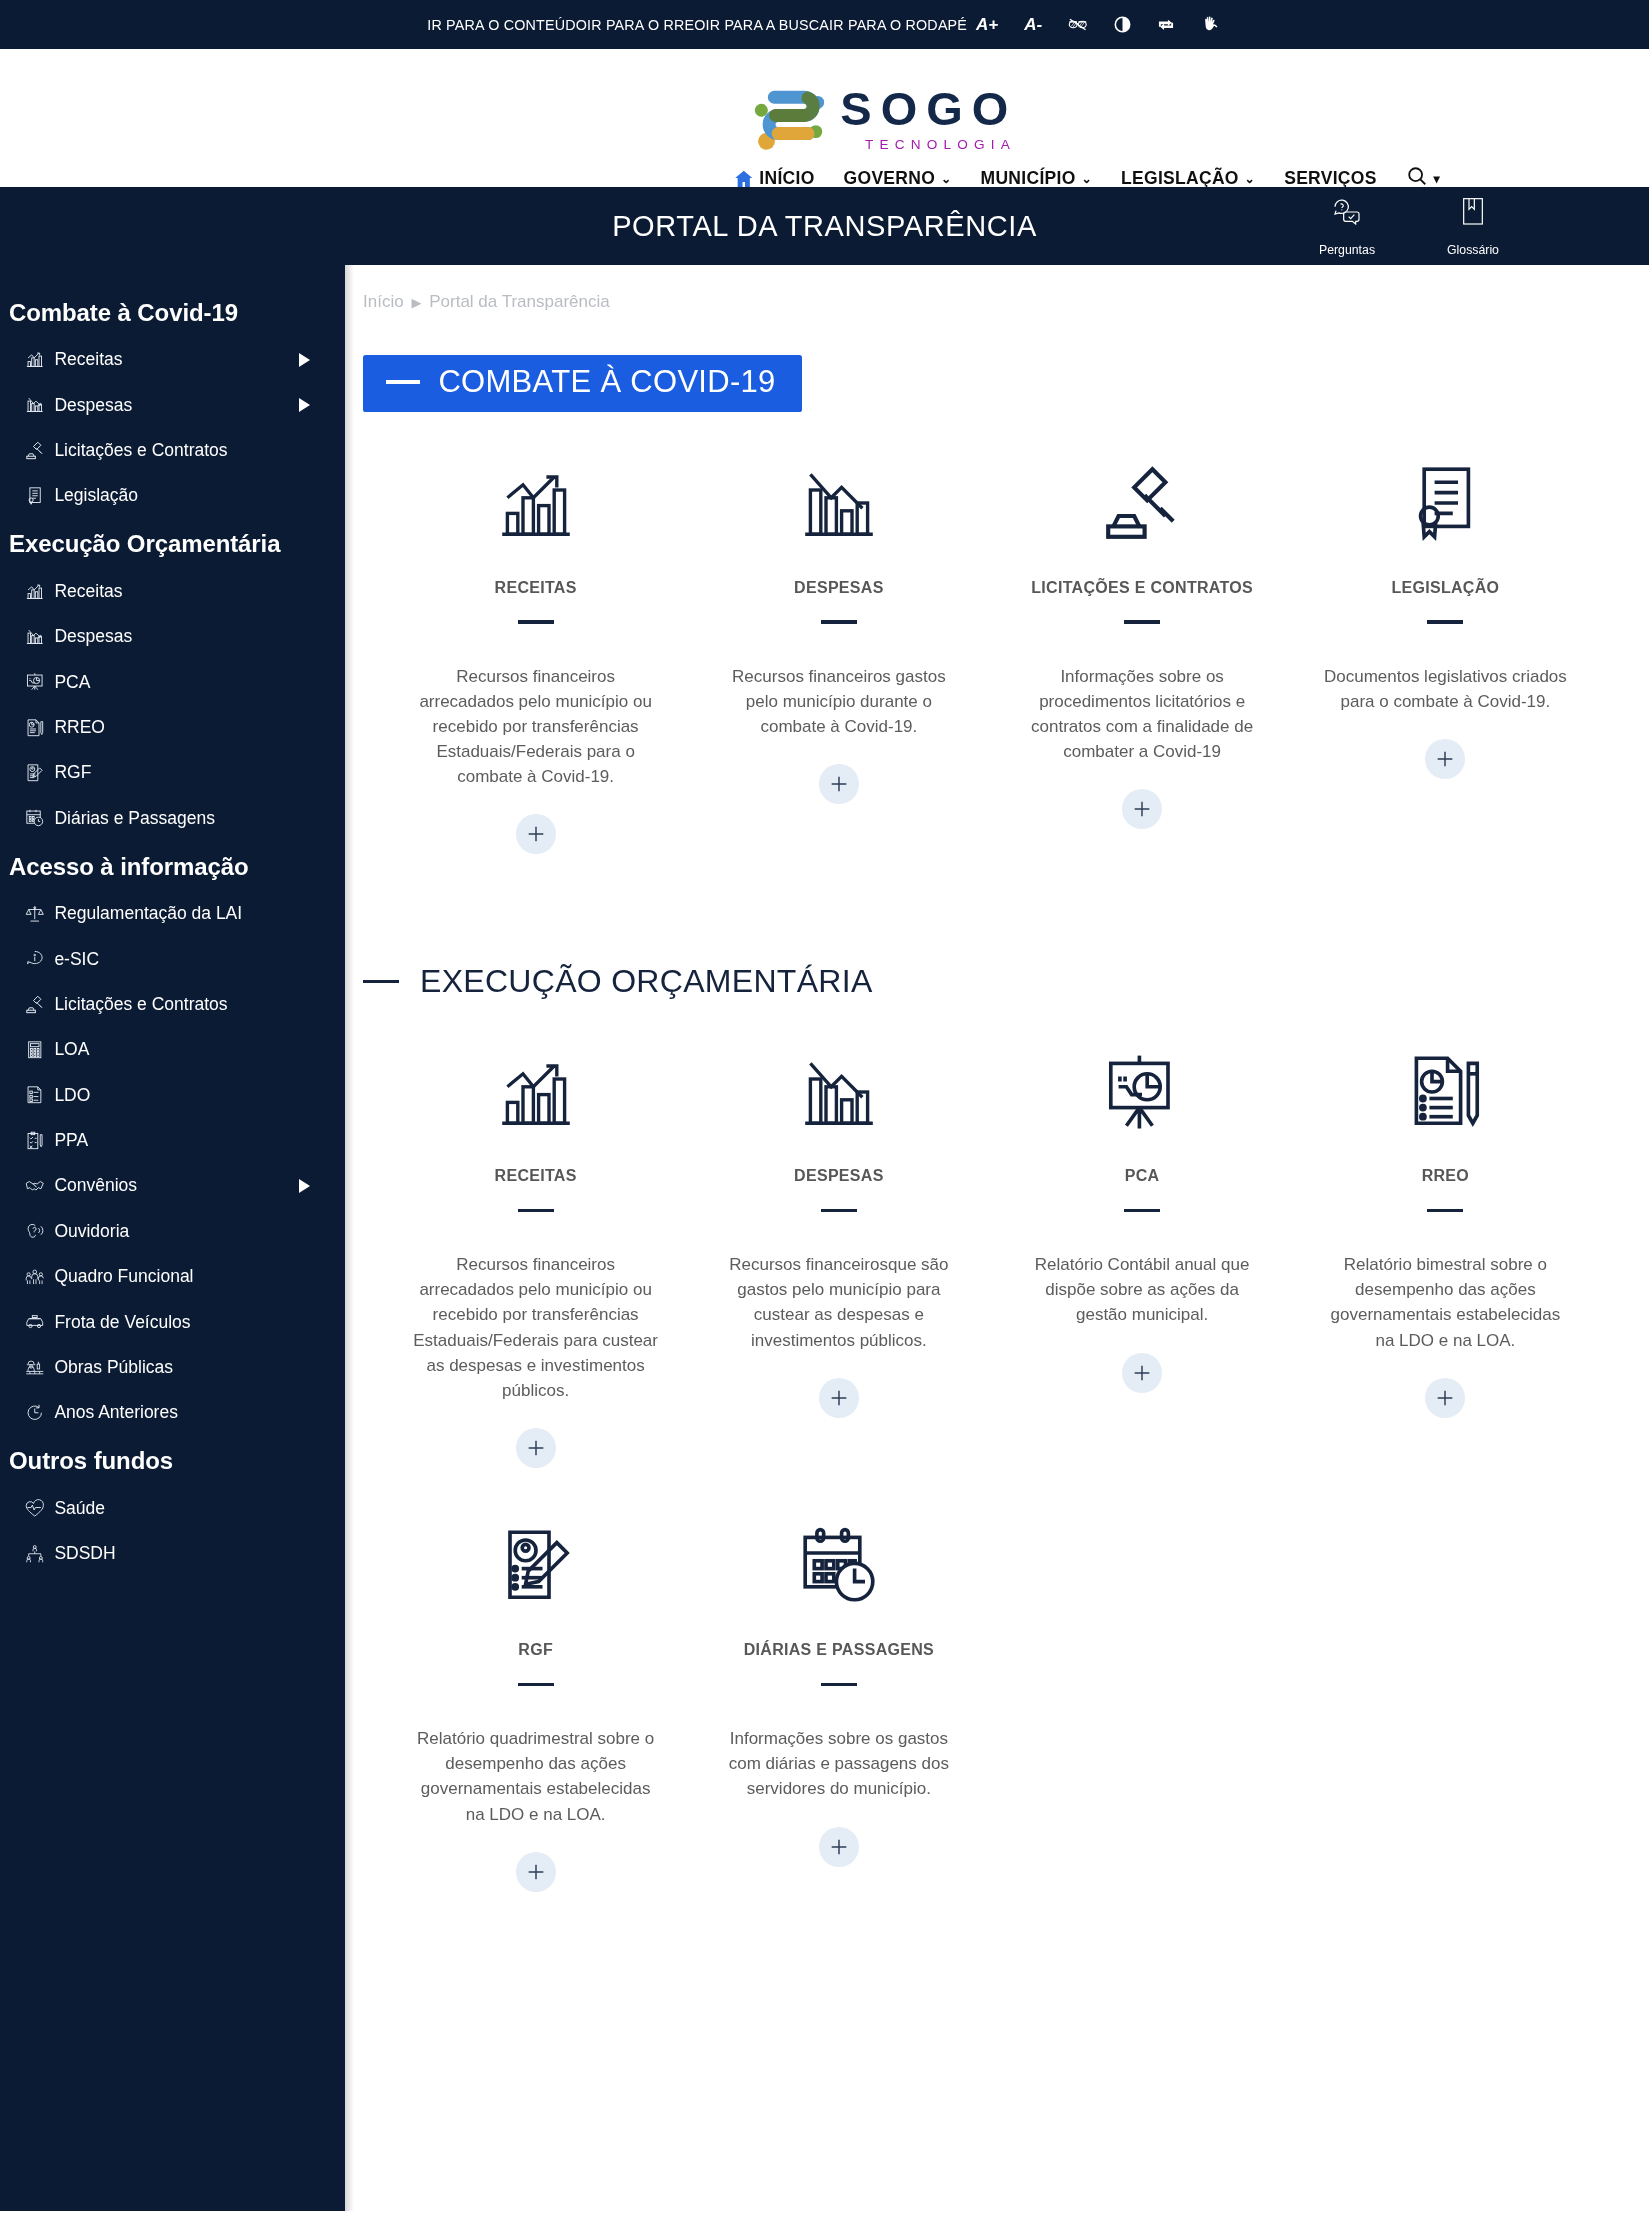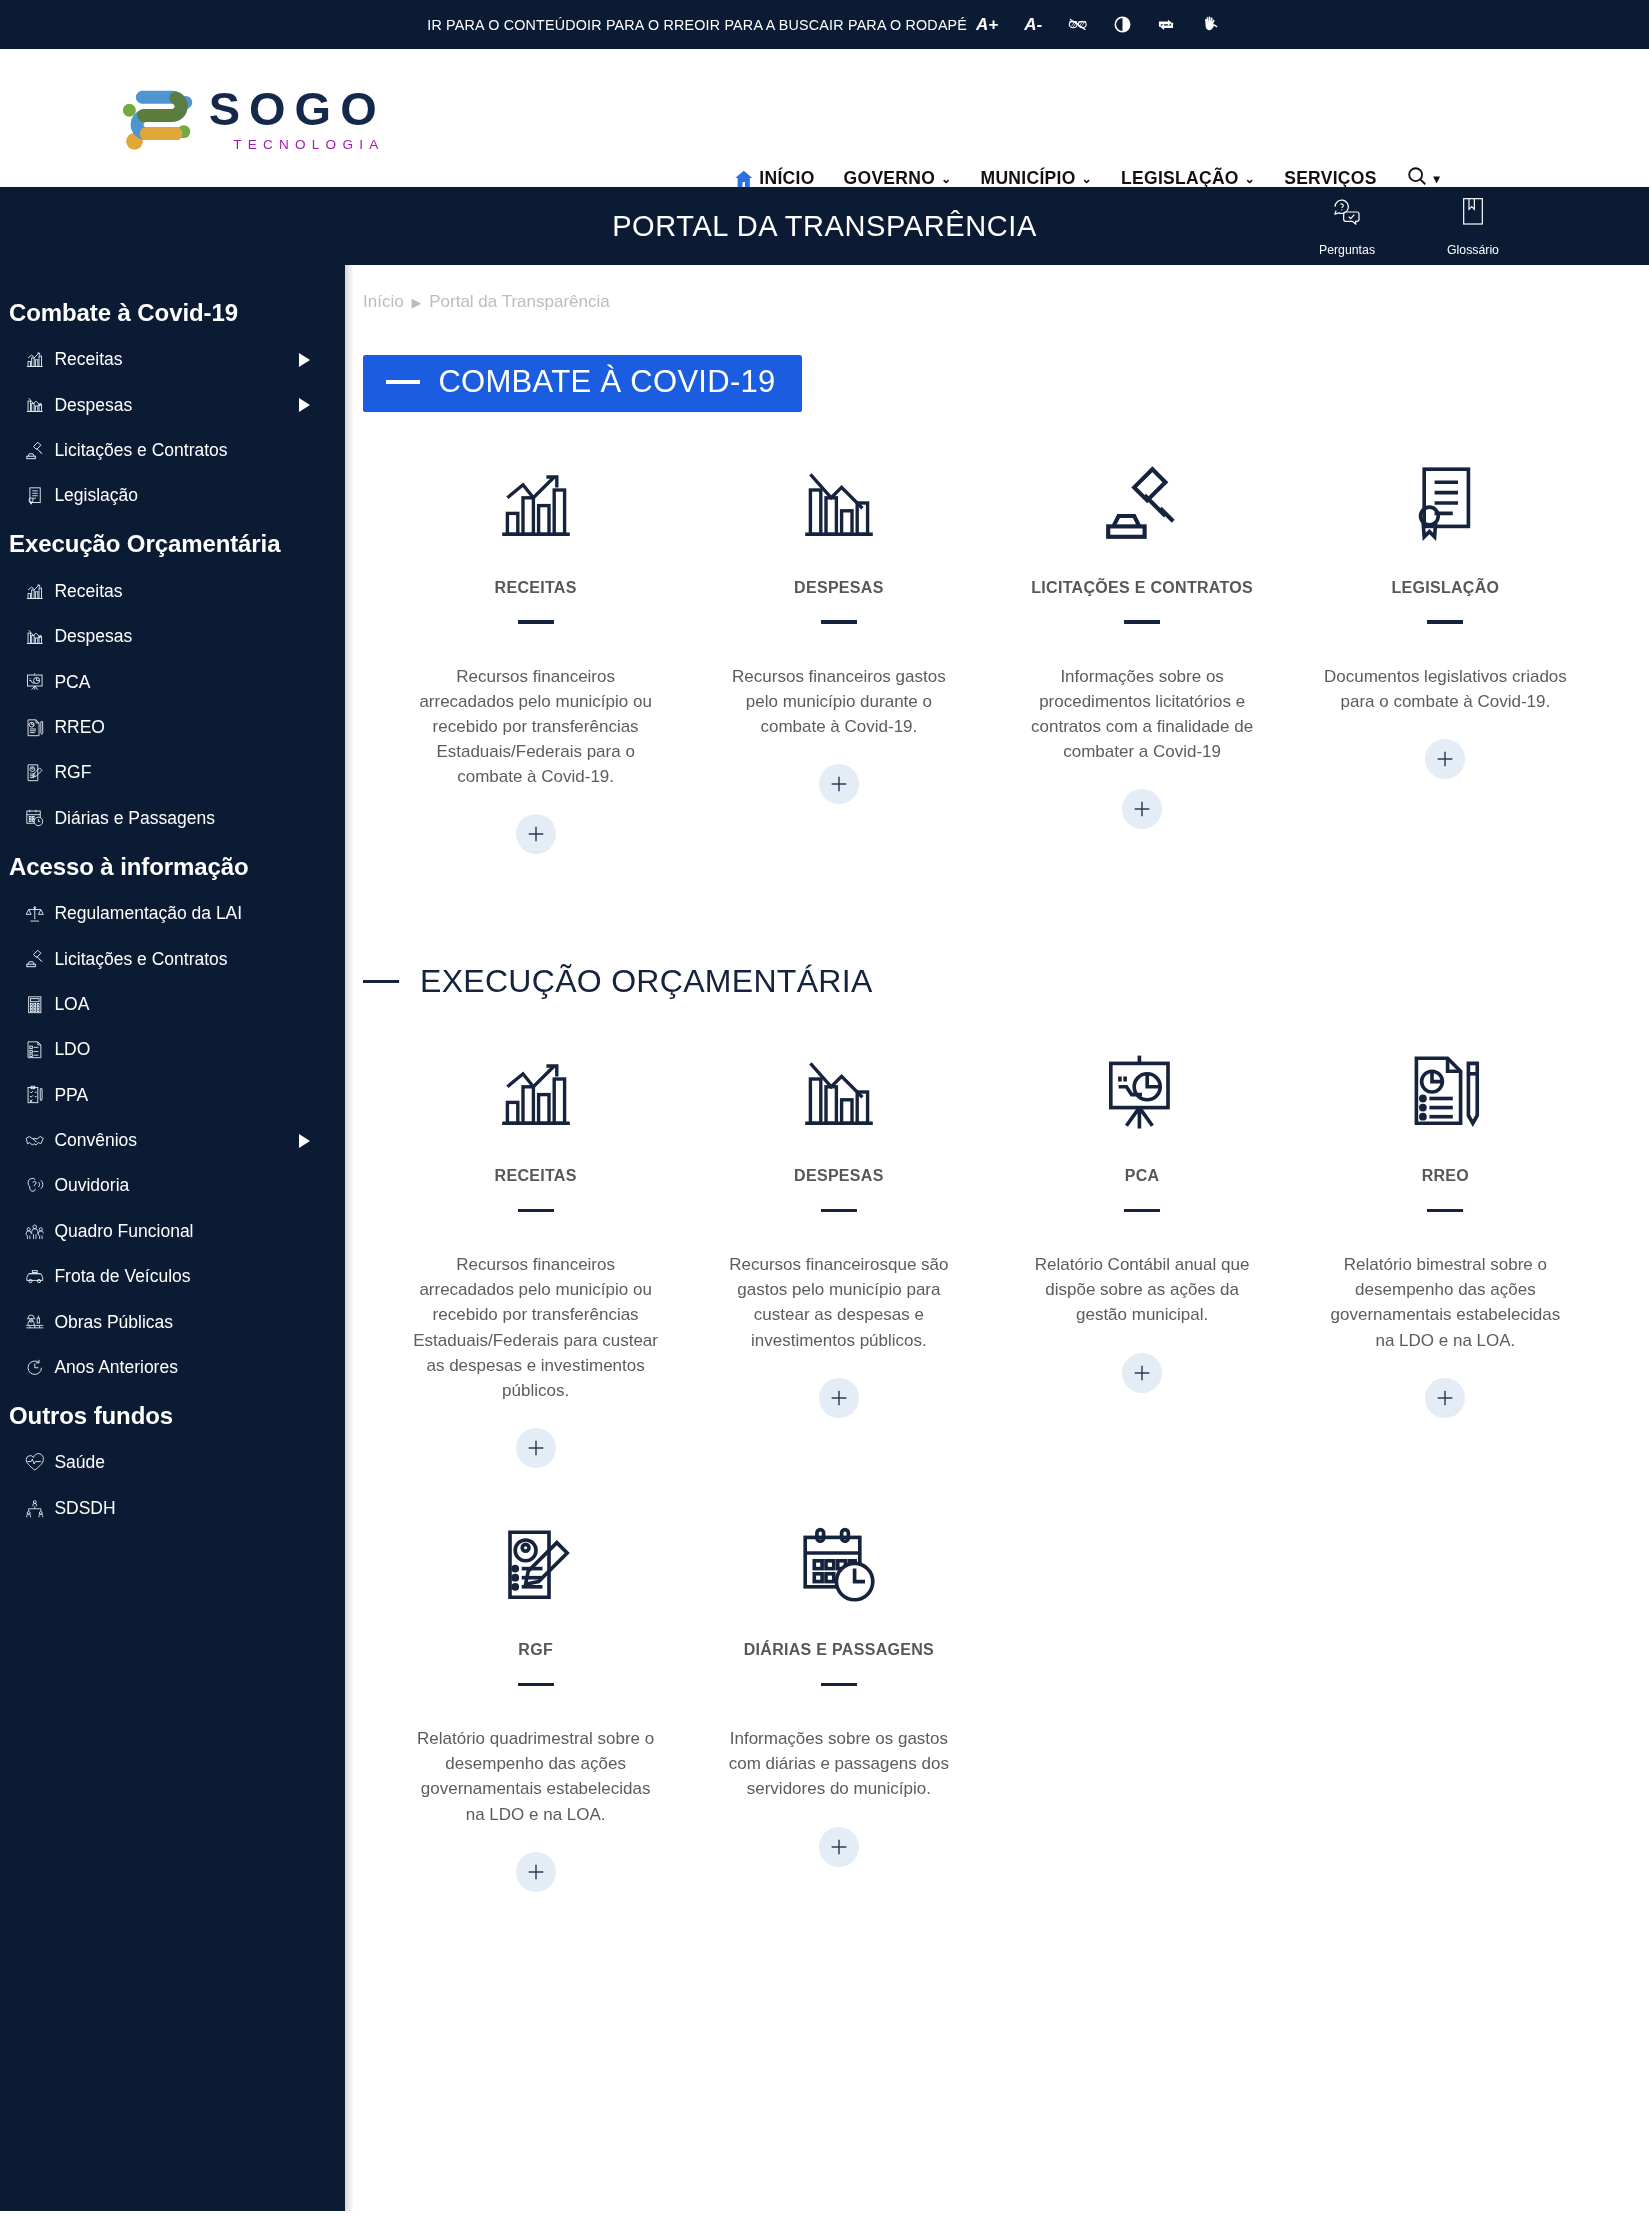--- a/index.html
+++ b/index.html
@@ -39,20 +39,21 @@
   }
   .acc-ic svg { display: block; }
 
   
   .header {
     height: 138px;
     background: #ffffff;
     display: flex;
     align-items: center;
     position: relative;
+    justify-content: center;
   }
   .logo-wrap {
     margin-left: 120px;
     display: flex;
     align-items: center;
     gap: 11.7px;
     cursor: pointer;
   }
   .logo-mark { width: 77px; height: 70px; position: relative; flex: none; }
   .logo-text { display: flex; flex-direction: column; line-height: 1; }
@@ -567,20 +568,30 @@
           <path d="M16 5 v20 M9 28 h14 M6 9 h20"></path>
           <path d="M6 9 l-4 8 h8z"></path>
             <path d="M26 9 l-4 8 h8z"></path>
           <circle cx="16" cy="6" r="1.6"></circle>
         </svg>
       </span>
       <span class="si-label">Regulamentação da LAI</span>
     </div>
     <div class="side-item">
       <span class="si-ic">
+        <svg width="19.5" height="19.5" viewBox="0 0 32 32" fill="none" stroke="#e8eef6" stroke-width="1.5">
+          <path d="M16 4 a12 10 0 1 1 -8 17.4 L4 24 l1.5-4.4"></path>
+          <circle cx="16" cy="10" r="1.3"></circle>
+            <path d="M16 13 v7"></path>
+        </svg>
+      </span>
+      <span class="si-label">e-SIC</span>
+    </div>
+    <div class="side-item">
+      <span class="si-ic">
         <svg width="19.5" height="19.5" viewBox="0 0 32 32" fill="none" stroke="#e8eef6" stroke-width="1.6">
           <rect x="3" y="25" width="14" height="4"></rect>
             <path d="M5 25 l2-4 h6 l2 4"></path>
           <path d="M14 9 l7-7 5 5 -7 7z"></path>
             <path d="M19 12 l7 7"></path>
             <path d="M24 17 l4 4"></path>
         </svg>
       </span>
       <span class="si-label">Licitações e Contratos</span>
     </div>

